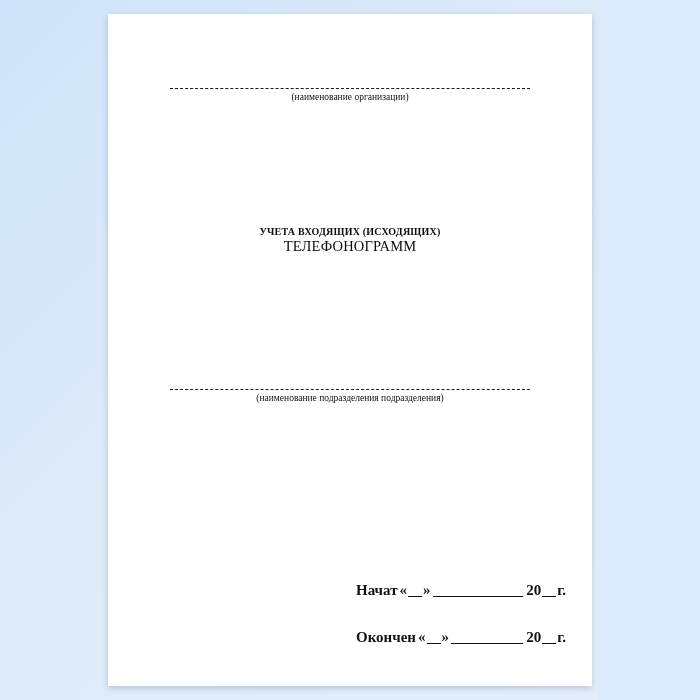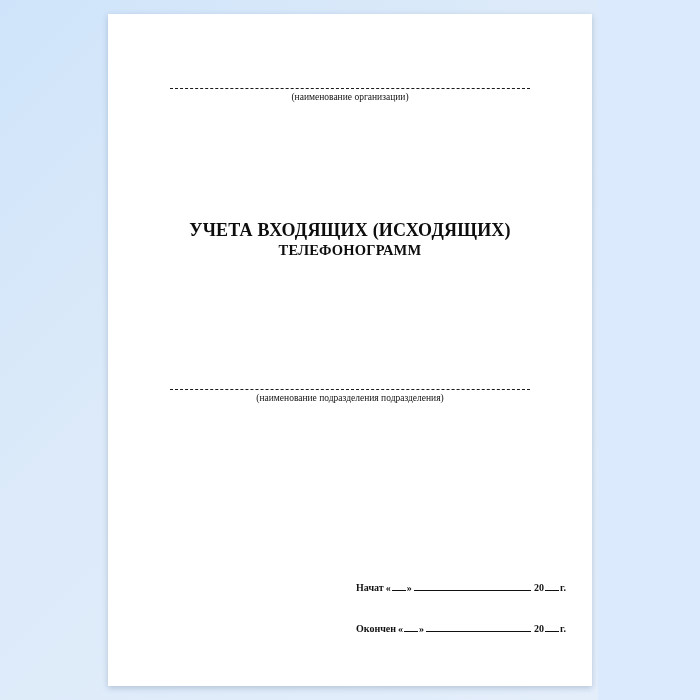--- a/index.html
+++ b/index.html
@@ -55,30 +55,31 @@
   }
   .title-main {
     font-size: 34px;
     font-weight: bold;
     letter-spacing: 2px;
     color: #0d0d0d;
     line-height: 1.05;
     font-family: "Liberation Serif", serif;
   }
   .title-sub1 {
-    font-size: 18px;
+    margin-top: 6px;
+    font-size: 10px;
     font-weight: bold;
     letter-spacing: 0.2px;
     color: #0d0d0d;
     font-family: "Liberation Serif", serif;
   }
   .title-sub2 {
     margin-top: 1px;
     font-size: 14.5px;
-    font-weight: bold;
+    font-weight: normal;
     letter-spacing: 0.2px;
     color: #0d0d0d;
     font-family: "Liberation Serif", serif;
   }
   .dept-line {
     position: absolute;
     left: 62px;
     top: 375px;
     width: 360px;
     border-top: 1px dashed #1a1a1a;
@@ -95,21 +96,21 @@
   }
   .footer-block {
     position: absolute;
     left: 248px;
     top: 552px;
     width: 210px;
   }
   .footer-row {
     display: flex;
     align-items: flex-end;
-    font-size: 10px;
+    font-size: 15px;
     font-weight: bold;
     color: #111;
     white-space: nowrap;
     margin-bottom: 14px;
     font-family: "Liberation Serif", serif;
   }
   .fr-label { padding-right: 2px; }
   .fr-quote1 { letter-spacing: 0px; }
   .fr-gap-small {
     display: inline-block;

